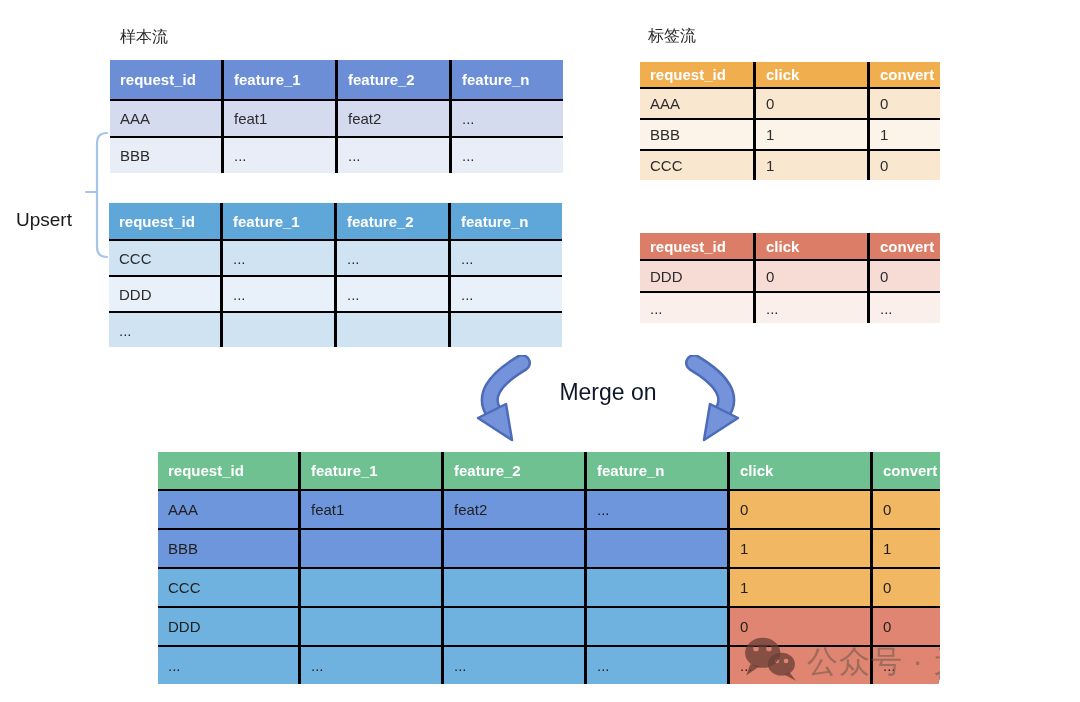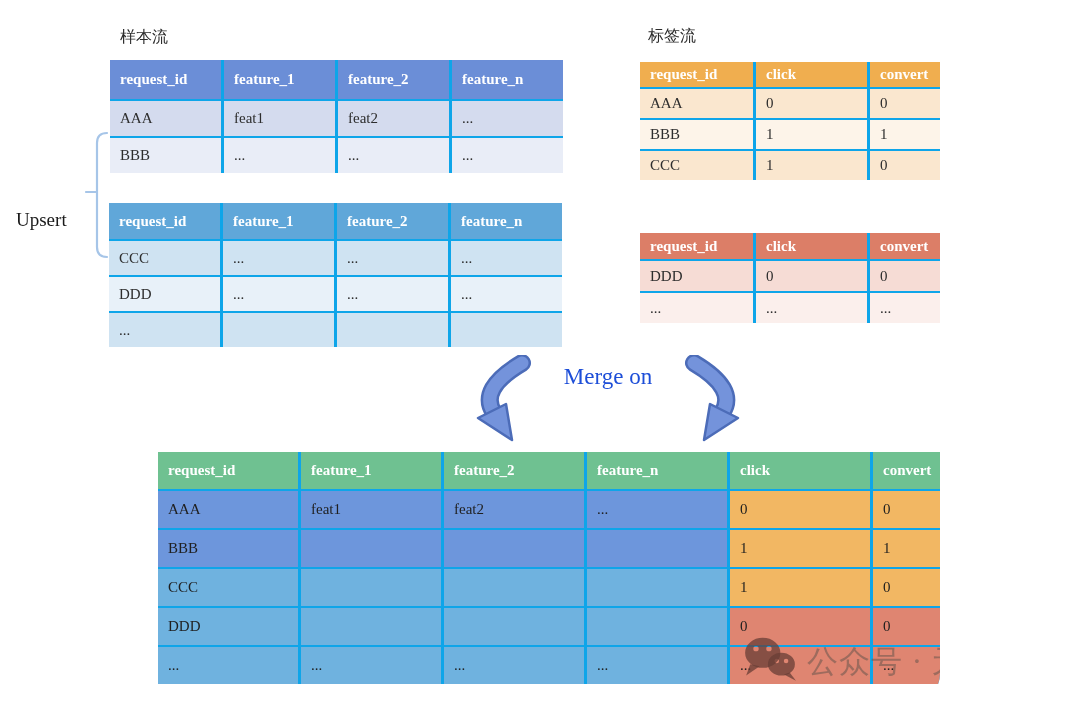--- a/index.html
+++ b/index.html
@@ -1,21 +1,21 @@
 <!DOCTYPE html>
 <html><head>
 <meta charset="utf-8">
 <style>
   html,body{margin:0;padding:0;background:#fff;}
   .canvas{position:relative;width:940px;height:702px;background:#ffffff;overflow:hidden;
-          font-family:Liberation Serif, serif;border-radius:28px;}
+          font-family:Liberation Sans, sans-serif;border-radius:28px;}
   .abs{position:absolute;}
   .stream-label{font-size:16px;color:#2b2b2b;}
   .upsert{font-size:19px;color:#1a1a1a;margin-top:28px;}
-  .tbl{position:absolute;display:grid;gap:2px 3px;background:#0ea5e9;}
+  .tbl{position:absolute;display:grid;gap:2px 3px;background:#000000;}
   .cell{display:flex;align-items:center;padding-left:10px;font-size:15px;color:#2d2d2d;overflow:hidden;white-space:nowrap;}
   .hdr{color:#ffffff;font-weight:bold;}
   
   .c-hdr-s1{background:#6B8ED7;}
   .c-odd-s1{background:#D4DBEE;}
   .c-even-s1{background:#E9EDF7;}
   
   .c-hdr-s2{background:#60A7D9;}
   .c-odd-s2{background:#CFE3F2;}
   .c-even-s2{background:#E8F1F9;}
@@ -26,22 +26,22 @@
   
   .c-hdr-l2{background:#DC7E67;}
   .c-odd-l2{background:#F6DCD5;}
   .c-even-l2{background:#FBEFEC;}
   
   .c-hdr-m{background:#6FC191;}
   .bd{background:#6D96DC;color:#1f1f1f;}
   .bl{background:#6FB2DF;color:#1f1f1f;}
   .or{background:#F2B763;color:#1f1f1f;}
   .sa{background:#DF8571;color:#1f1f1f;}
-  .merge-label{position:absolute;left:540px;top:362px;width:136px;text-align:center;
-               font-size:23px;line-height:30px;color:#1d4ed8;}
+  .merge-label{position:absolute;left:540px;top:377px;width:136px;text-align:center;
+               font-size:23px;line-height:30px;color:#0f172a;}
   .watermark{position:absolute;left:742px;top:635px;display:flex;align-items:flex-end;gap:9px;z-index:5;}
   .watermark .wm-text{font-size:31px;letter-spacing:1px;color:rgba(110,88,80,0.58);white-space:nowrap;}
 </style>
 </head>
 <body>
 
 <div class="canvas">
 
   <div class="abs stream-label" style="left:120px;top:27px">样本流</div>
 

